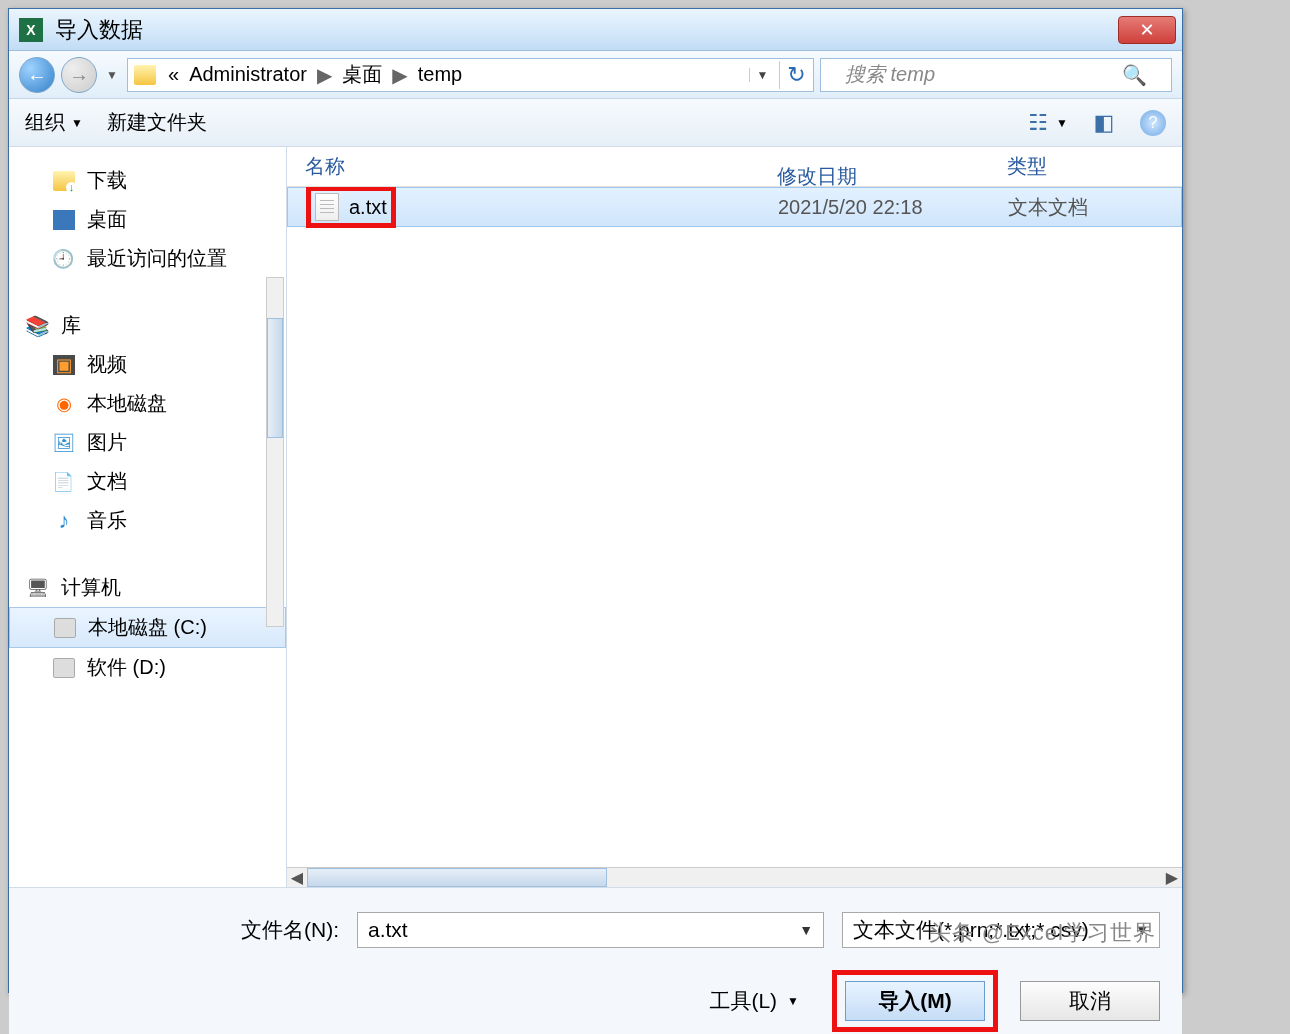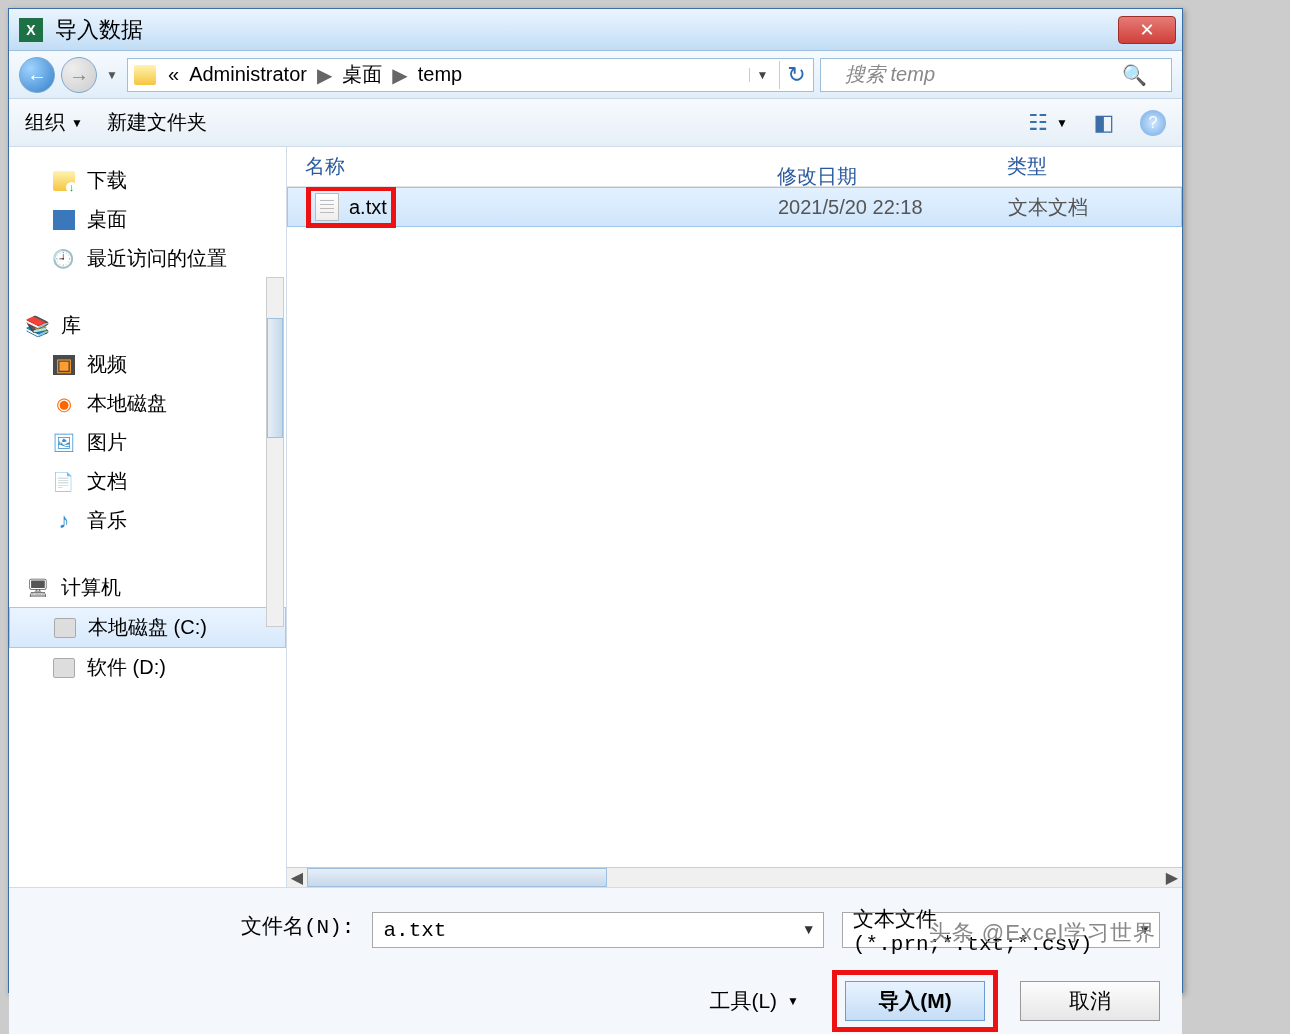--- a/index.html
+++ b/index.html
@@ -102,21 +102,21 @@
 
 .list-hscroll{height:20px;background:#f0f0f0;border-top:1px solid #ccc;display:flex;align-items:center;}
 .list-hscroll .arrow{width:20px;text-align:center;color:#555;}
 .list-hscroll .track{flex:1;position:relative;height:100%;}
 .list-hscroll .thumb{position:absolute;left:0;width:300px;height:100%;background:linear-gradient(180deg,#e6eff8,#c6d8ea);border:1px solid #9fbfdf;}
 
 .footer{
   padding:24px 22px 18px; display:flex; flex-direction:column; gap:22px; font-size:21px;
   background:#f4f8fc;border-top:1px solid #d0dde8;
 }
-.foot-row{display:flex;gap:18px;font-family:Liberation Mono, monospace;}
+.foot-row{display:flex;align-items:center;gap:18px;}
 .foot-row .lbl{margin-left:210px;}
 .combo{height:36px;border:1px solid #a9a9a9;background:#fff;display:flex;align-items:center;padding:0 10px;flex:1;}
 .combo .caret{margin-left:auto;font-size:14px;color:#333;}
 .type-combo{width:318px;flex:none;}
 .foot-row2{display:flex;align-items:center;gap:22px;justify-content:flex-end;}
 .tools{display:flex;align-items:center;gap:10px;margin-right:11px;}
 .btn2{width:140px;height:40px;border:1px solid #999;background:linear-gradient(180deg,#fdfdfd,#e6e6e6);display:flex;align-items:center;justify-content:center;font-size:21px;}
 .btn2.primary{background:linear-gradient(180deg,#e8f3ff,#c5ddf6);border:1px solid #6a9cd0;font-weight:bold;}
 .hilite-red-box{border:5px solid #e11;padding:6px 8px;display:inline-flex;}
 

